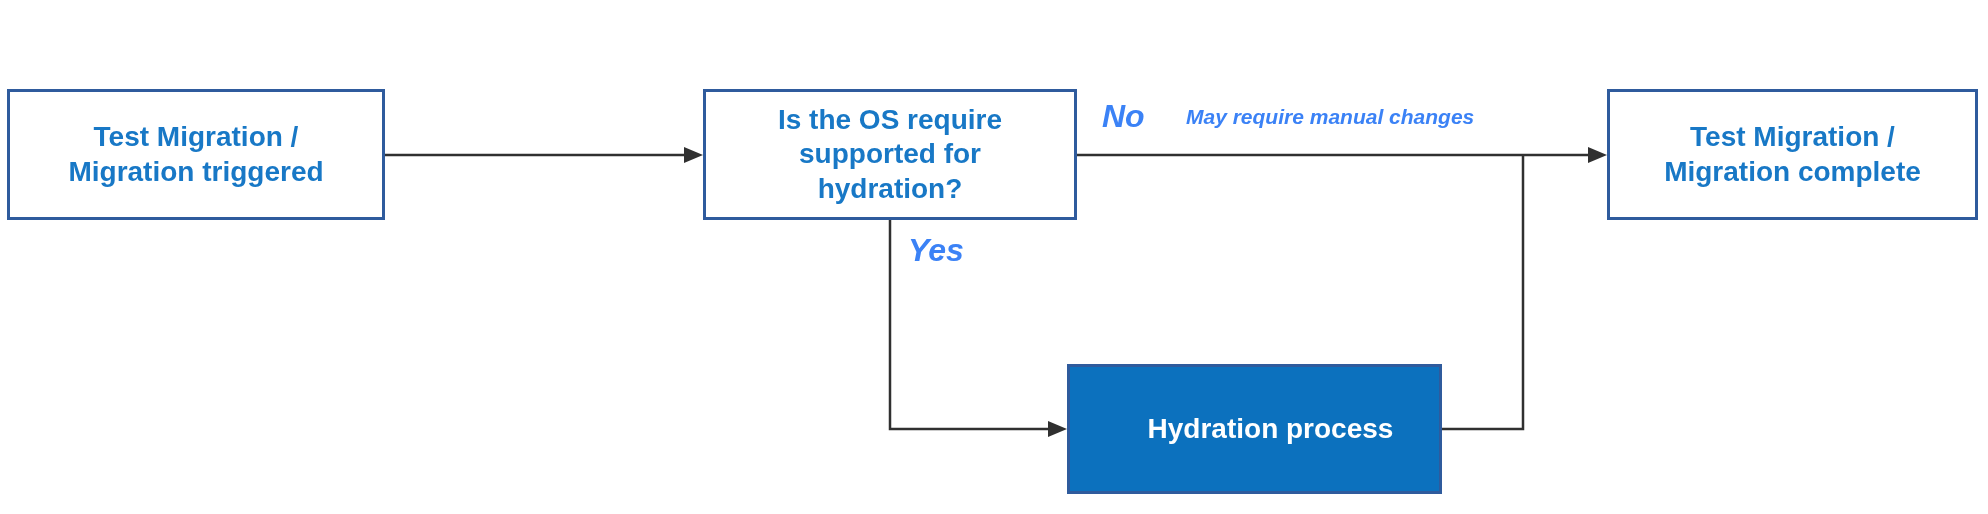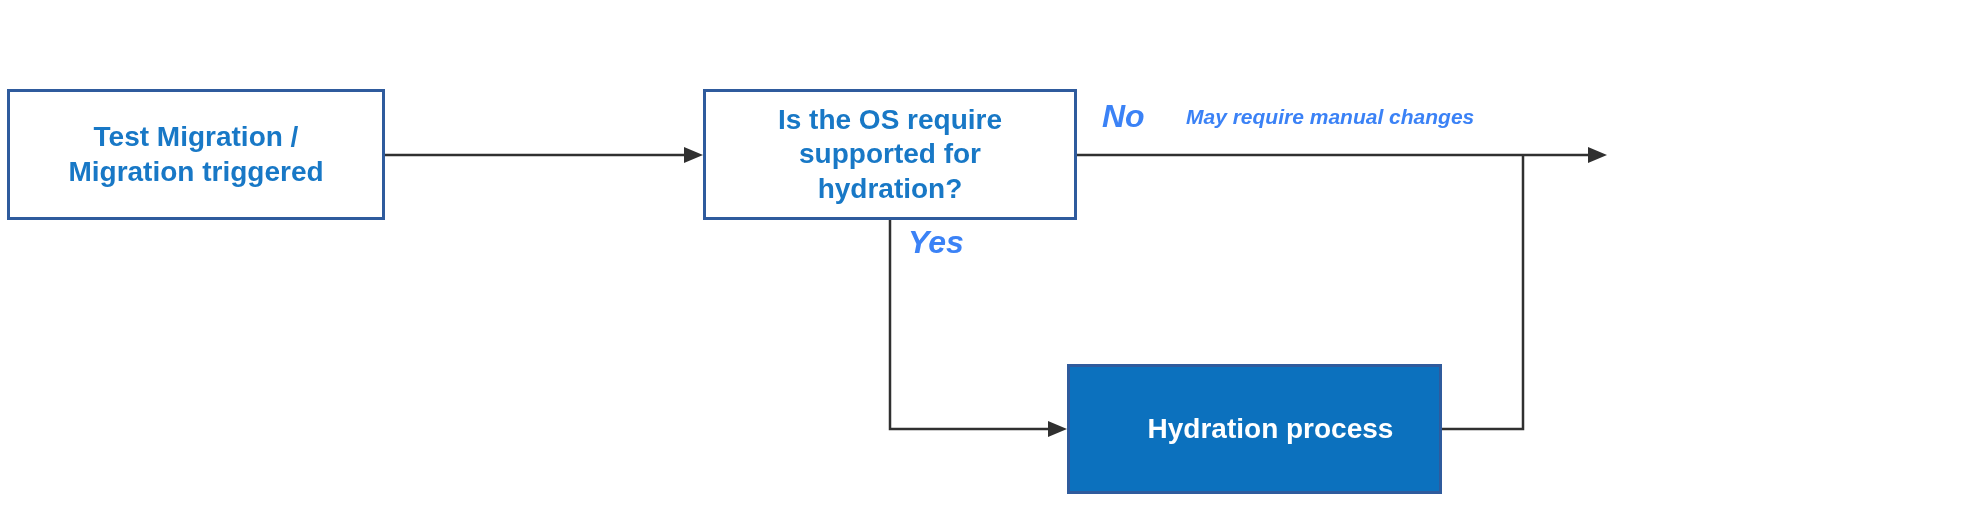--- a/index.html
+++ b/index.html
@@ -53,21 +53,21 @@
 
   .edge-label {
     position: absolute;
     color: #3b82f6;
     font-weight: 700;
     font-style: italic;
     white-space: nowrap;
   }
   #label-no   { left: 1102px; top: 98px;  font-size: 32px; }
   #label-note { left: 1186px; top: 105px; font-size: 21px; }
-  #label-yes  { left: 908px;  top: 224px; font-size: 32px; text-align: right; }
+  #label-yes  { left: 908px;  top: 232px; font-size: 32px; text-align: right; }
 
   .edge-line {
     fill: none;
     stroke: var(--connector, #303030);
     stroke-width: 2.5;
   }
   .arrowhead {
     fill: var(--connector, #303030);
     stroke: none;
   }
@@ -92,20 +92,23 @@
   </svg>
 
   <div id="node-start" class="node outline">
     <span>Test Migration / Migration triggered</span>
   </div>
 
   <div id="node-decision" class="node outline">
     <span>Is the OS require supported for hydration?</span>
   </div>
 
+  <div id="node-complete" class="node outline">
+    <span>Test Migration / Migration complete</span>
+  </div>
 
   <div id="node-hydration" class="node filled">
     <span>Hydration process</span>
   </div>
 
   <div id="label-no" class="edge-label">No</div>
 
   <div id="label-note" class="edge-label">May require manual changes</div>
 
   <div id="label-yes" class="edge-label">Yes</div>

